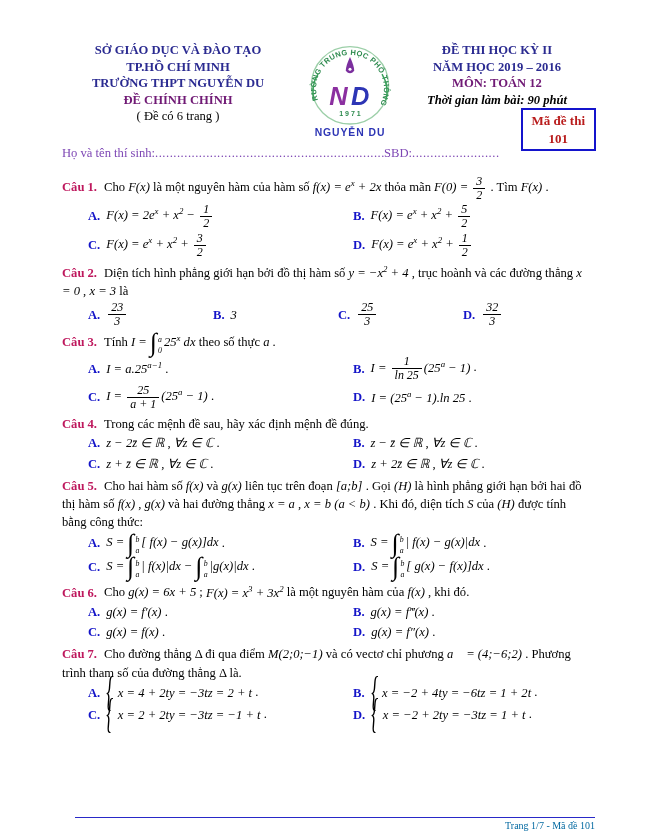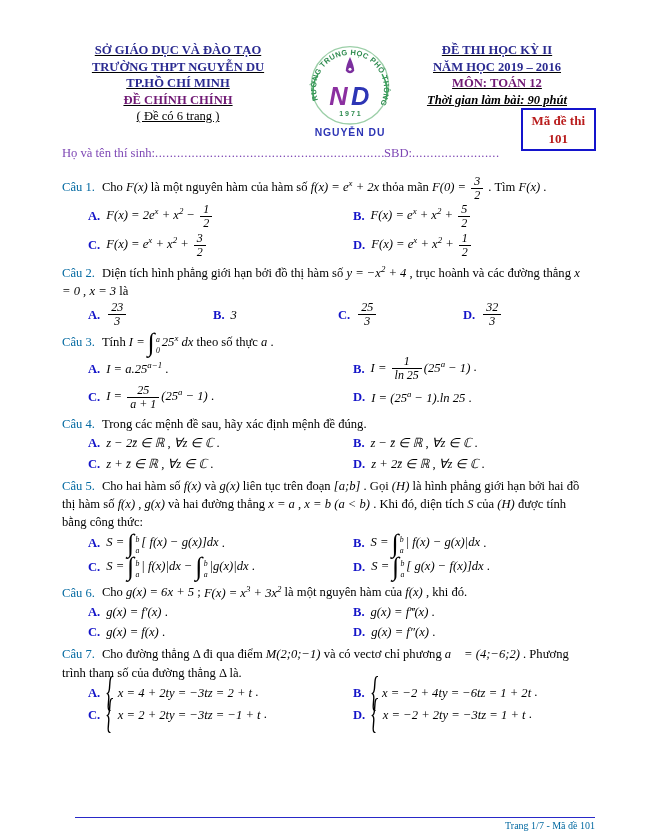--- a/index.html
+++ b/index.html
@@ -4,21 +4,21 @@
 <style>
   * { margin:0; padding:0; box-sizing:border-box; }
   html,body { background:#ffffff; }
   .page {
     width:645px; height:839px; margin:0 auto; position:relative;
     background:#fff; overflow:hidden; color:#000;
     font-family:"Liberation Serif", serif; font-size:12.6px;
     padding:42px 57px 0 62px;
   }
   
-  .header { display:flex; height:94px;text-decoration:underline; }
+  .header { display:flex; height:94px; }
   .h-left { width:232px; text-align:center; line-height:1.32; }
   .h-logo { width:112px; display:flex; justify-content:center; }
   .h-right { flex:1; text-align:center; line-height:1.32; }
   .navy { color:#2b2b91; font-weight:bold; }
   .red  { color:#701a75; font-weight:bold; }
   .plain{ color:#000; }
   .bolditalic { font-weight:bold; font-style:italic; color:#000; }
   .cand {
     display:flex; align-items:flex-end; margin-top:10px; width:438px;
     color:#7d46b4; white-space:nowrap; overflow:hidden;
@@ -29,21 +29,21 @@
   .dots.sbd  { width:88px; }
   .codebox {
     position:absolute; top:108px; right:49px; background:#fff;
     border:2px solid #1414cc; color:#b91c1c; font-weight:bold;
     text-align:center; padding:2px 9px; line-height:1.35; font-size:13px;
   }
   
   main { margin-top:14px; }
   .question { margin-bottom:3px; }
   .q-head { line-height:1.45; }
-  .q-label { color:#0369a1; font-weight:normal; margin-right:7px; }
+  .q-label { color:#be185d; font-weight:bold; margin-right:7px; }
   .opts { display:grid; padding-left:26px; }
   .cols2 { grid-template-columns:53% 47%; }
   .cols4 { grid-template-columns:1fr 1fr 1fr 1fr; }
   .opt { display:flex; align-items:center; line-height:1.45; padding:1px 0; }
   .okey { color:#1414c8; font-weight:bold; margin-right:6px; flex-shrink:0; }
   
   .math { font-style:italic; }
   sup { font-size:0.7em; }
   .frac {
     display:inline-flex; flex-direction:column; text-align:center;
@@ -70,22 +70,22 @@
   svg text { font-family:"Liberation Sans", sans-serif; }
 </style>
 </head>
 <body>
 
 <div class="page">
 
   <div class="header">
     <div class="h-left">
       <div class="navy">SỞ GIÁO DỤC VÀ ĐÀO TẠO</div>
+      <div class="navy">TP.HỒ CHÍ MINH</div>
       <div class="navy">TRƯỜNG THPT NGUYỄN DU</div>
-      <div class="navy">TP.HỒ CHÍ MINH</div>
       <div class="red">ĐỀ CHÍNH CHÍNH</div>
       <div class="plain">( Đề có 6 trang )</div>
     </div>
 
     <div class="h-logo">
       <svg viewBox="0 0 110 104" width="104" height="98">
         <circle cx="55" cy="46" r="41" fill="#ffffff" stroke="#9ccfa8" stroke-width="1.4"></circle>
         <defs>
           <path id="arcpath" d="M 22,64 A 36,36 0 1 1 88,64" fill="none"></path>
         </defs>

